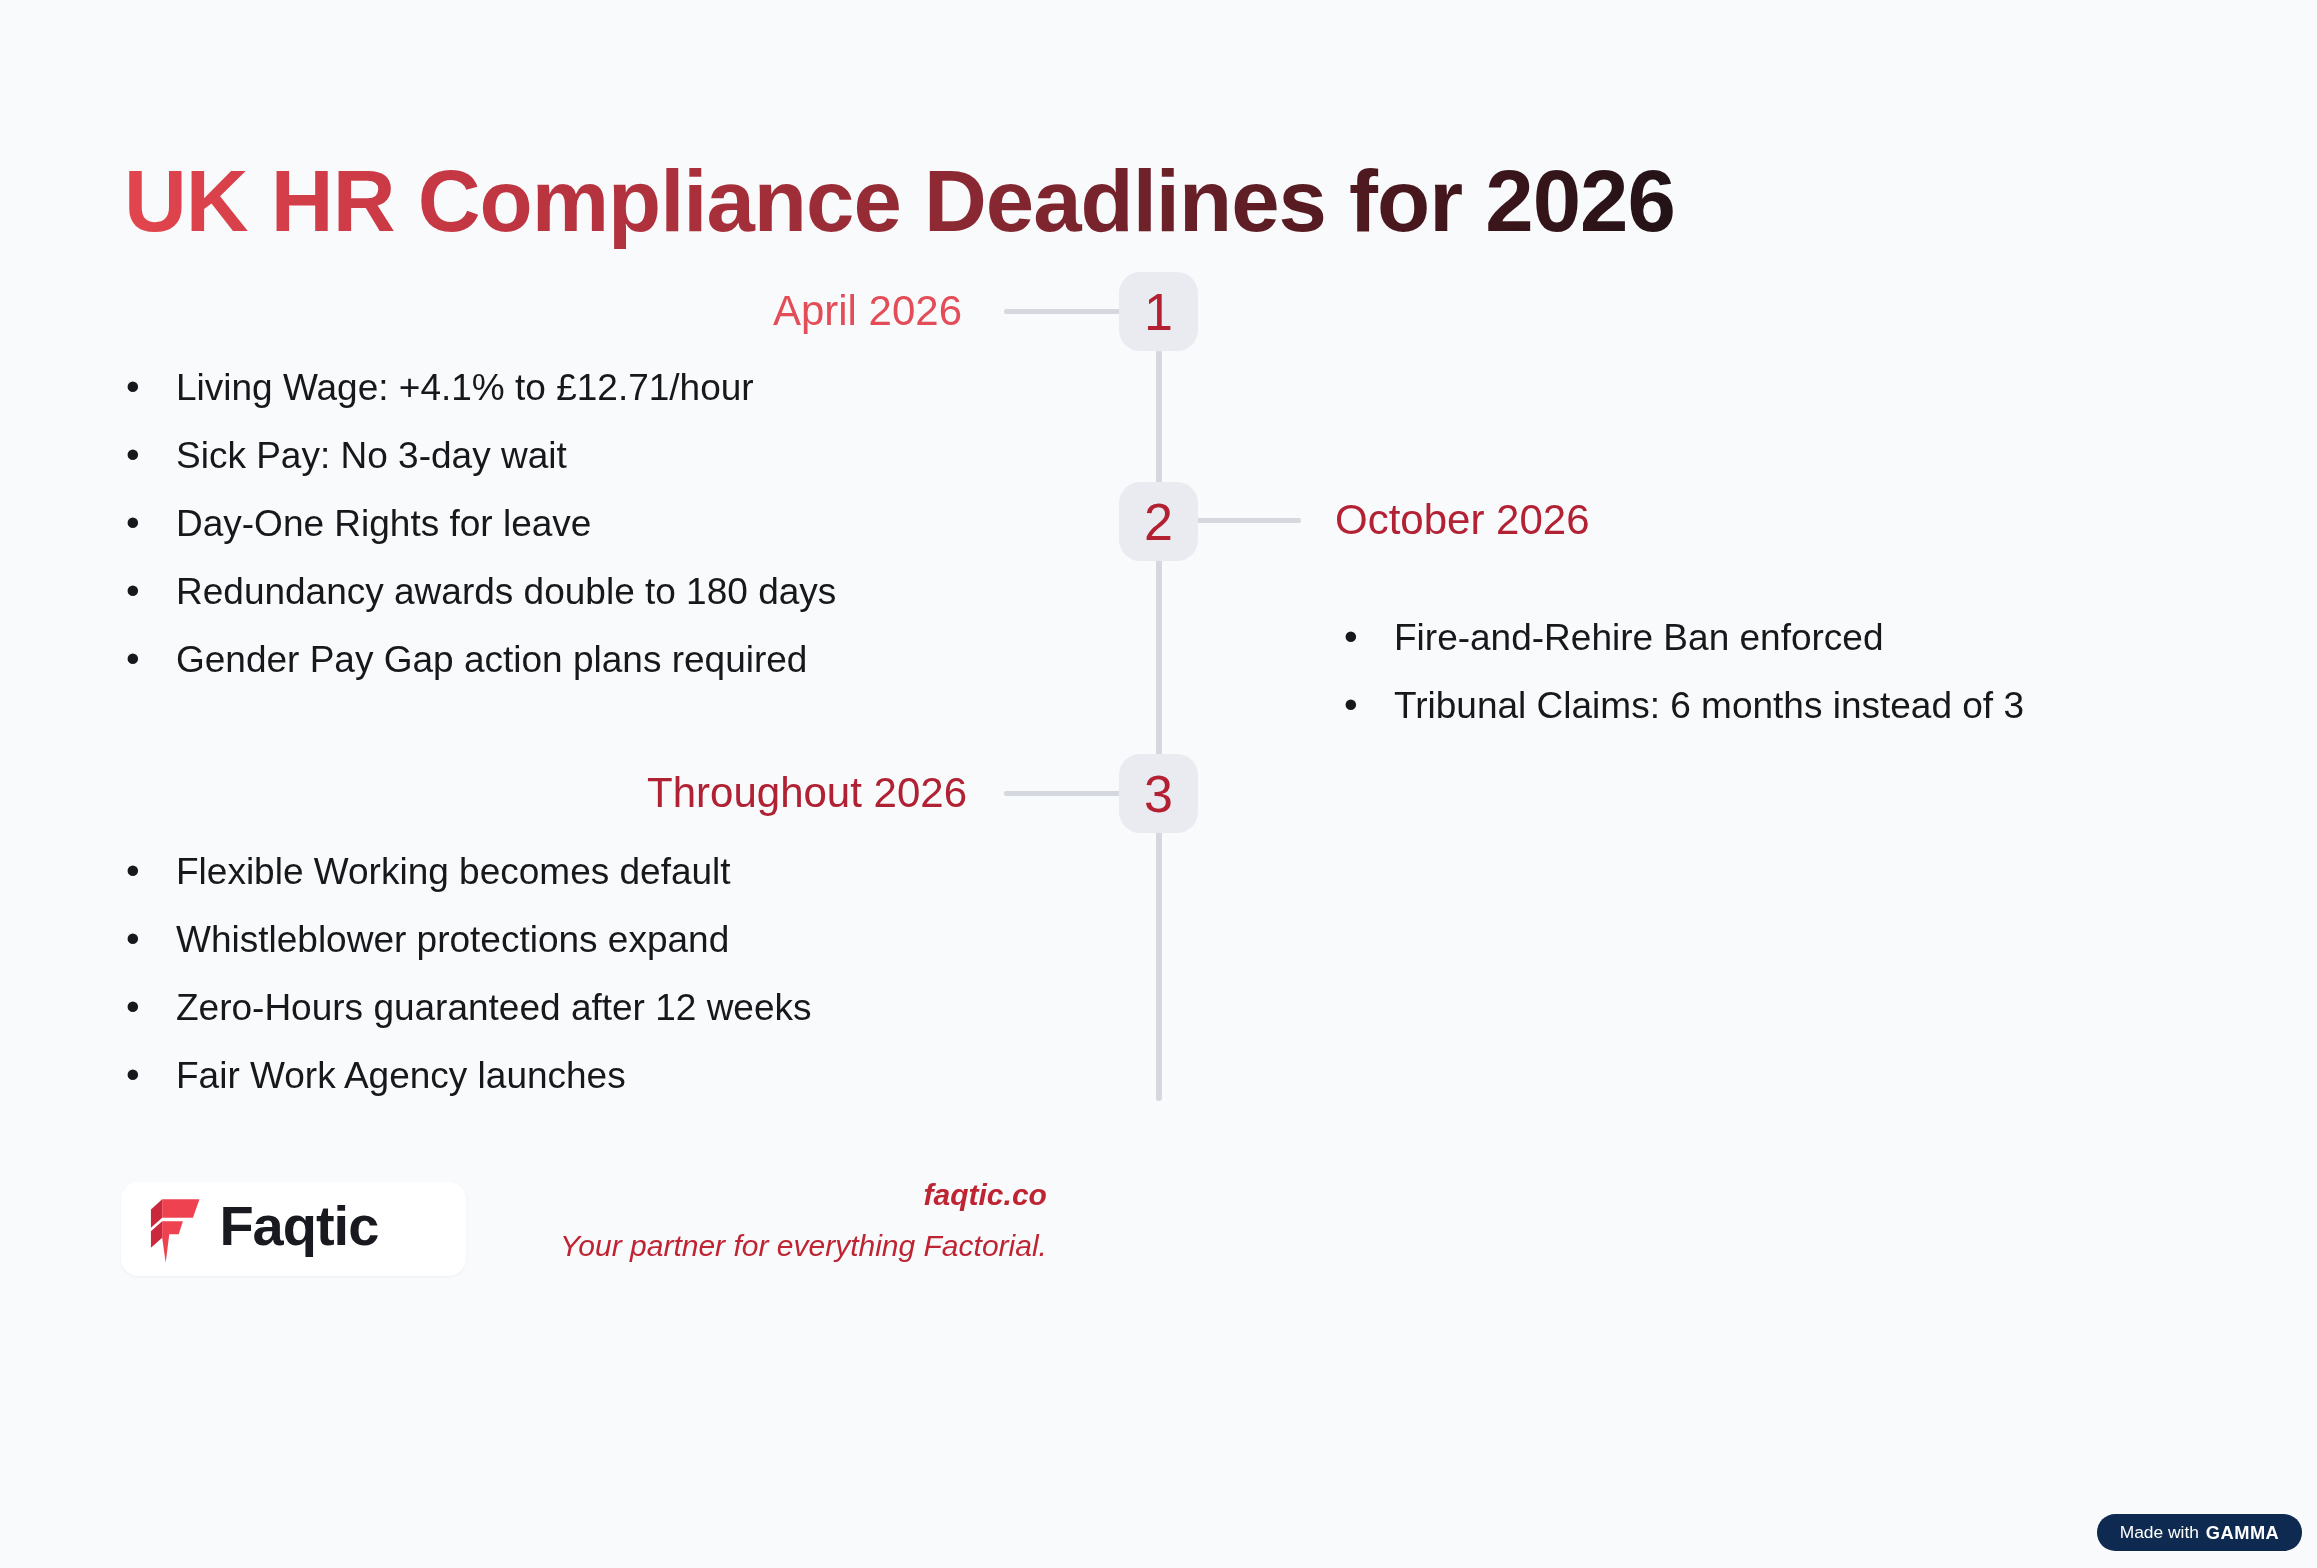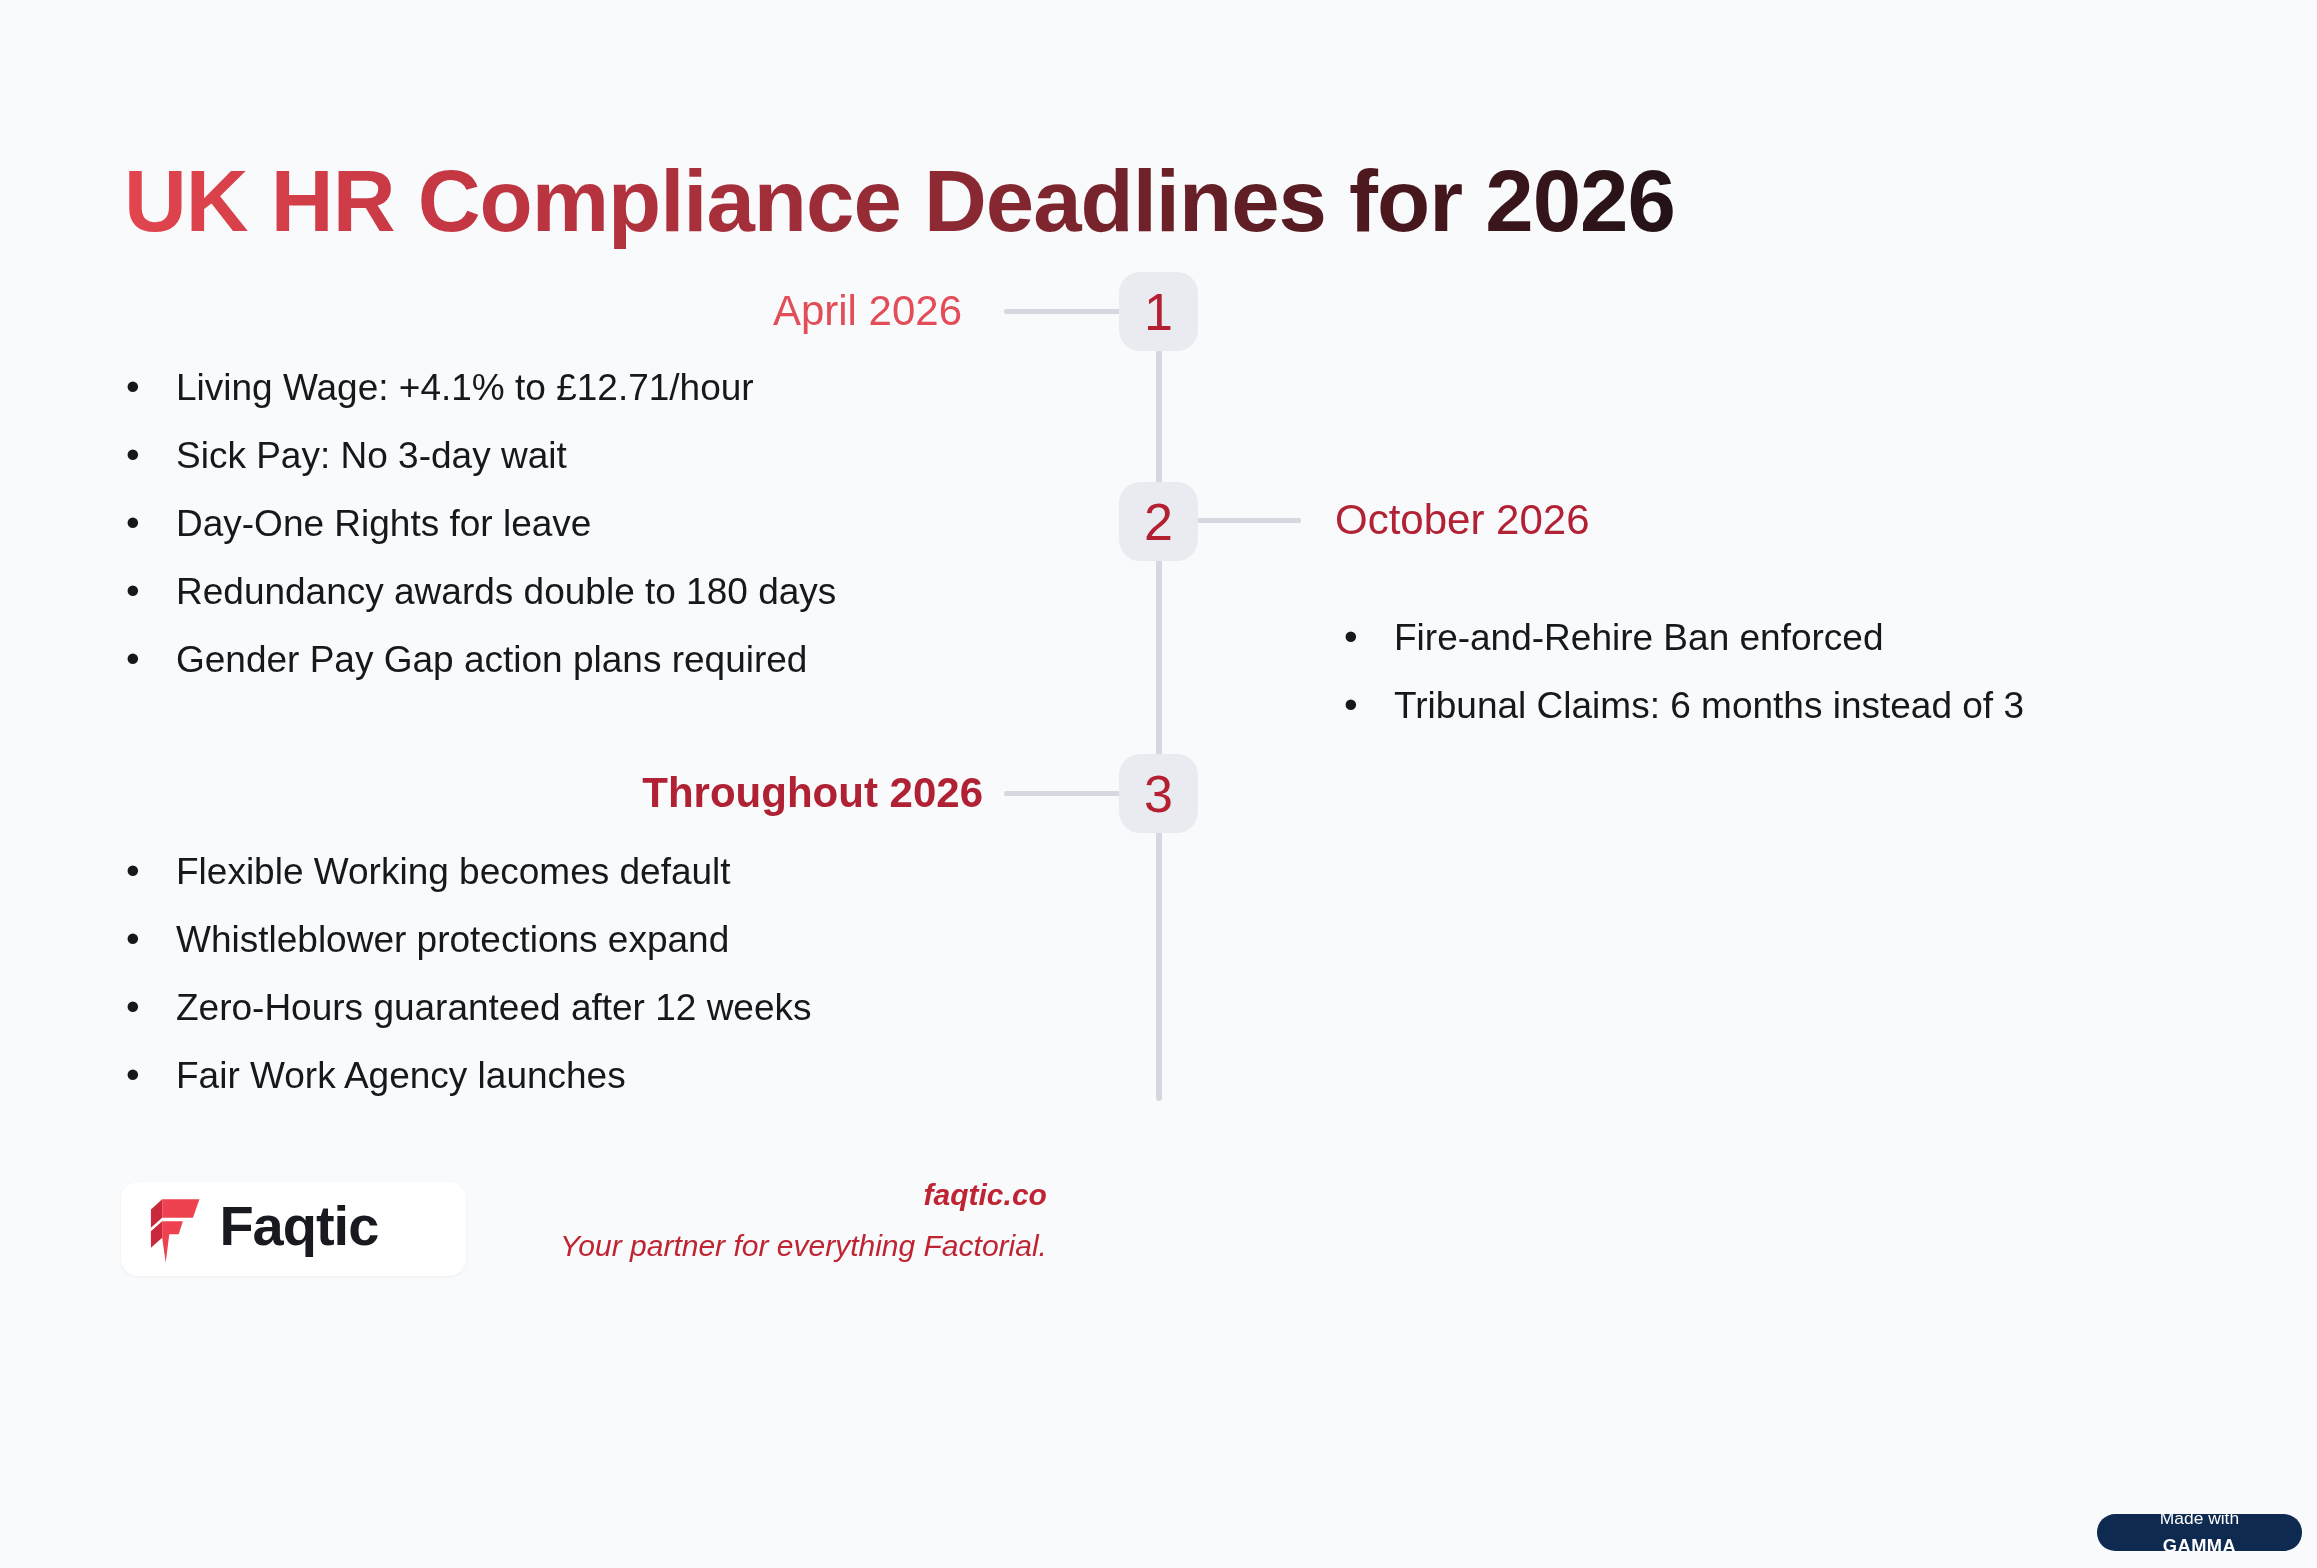--- a/index.html
+++ b/index.html
@@ -37,21 +37,21 @@
   .node.n1{left:1119px;top:272px;}
   .node.n2{left:1119px;top:482px;}
   .node.n3{left:1119px;top:754px;}
   
   .date-label{
     position:absolute;font-size:42px;font-weight:500;letter-spacing:0;
     white-space:nowrap;
   }
   .date-label.d1{left:556px;width:406px;top:287px;text-align:right;}
   .date-label.d2{left:1335px;top:496px;text-align:center;}
-  .date-label.d3{left:500px;width:483px;top:769px;text-align:right;font-weight:bold;}
+  .date-label.d3{left:484px;width:483px;top:769px;text-align:right;}
   
   ul.bullets{
     list-style:none;margin:0;padding:0;position:absolute;
   }
   ul.bullets li{
     position:relative;padding-left:52px;margin-bottom:27px;
     font-size:37px;line-height:41px;color:#17181c;white-space:nowrap;
   }
   ul.bullets li::before{
     content:"\2022";position:absolute;left:1.9px;top:-1px;
@@ -77,21 +77,21 @@
     font-size:30px;font-style:italic;font-weight:700;color:#bf2433;line-height:1;text-align:right;
   }
   .footer-tagline{
     margin-top:21px;font-size:30px;font-style:italic;font-weight:400;color:#bf2433;line-height:1;
   }
   
   .gamma-badge{
     position:absolute;left:2097px;top:1514px;width:205px;height:37px;
     background:#0e2a50;border-radius:18.3px;z-index:3;
     display:flex;align-items:center;justify-content:center;gap:6.8px;
-    color:#ffffff;cursor:pointer;flex-direction:column;
+    color:#ffffff;cursor:pointer;
   }
   .gamma-badge .prefix{font-size:17.4px;font-weight:400;}
   .gamma-badge .brand{font-size:18.3px;font-weight:800;letter-spacing:0.5px;}
 </style>
 </head>
 <body>
 
 <h1 class="slide-title">UK HR Compliance Deadlines for 2026</h1>
 
 <div class="vline"></div>

